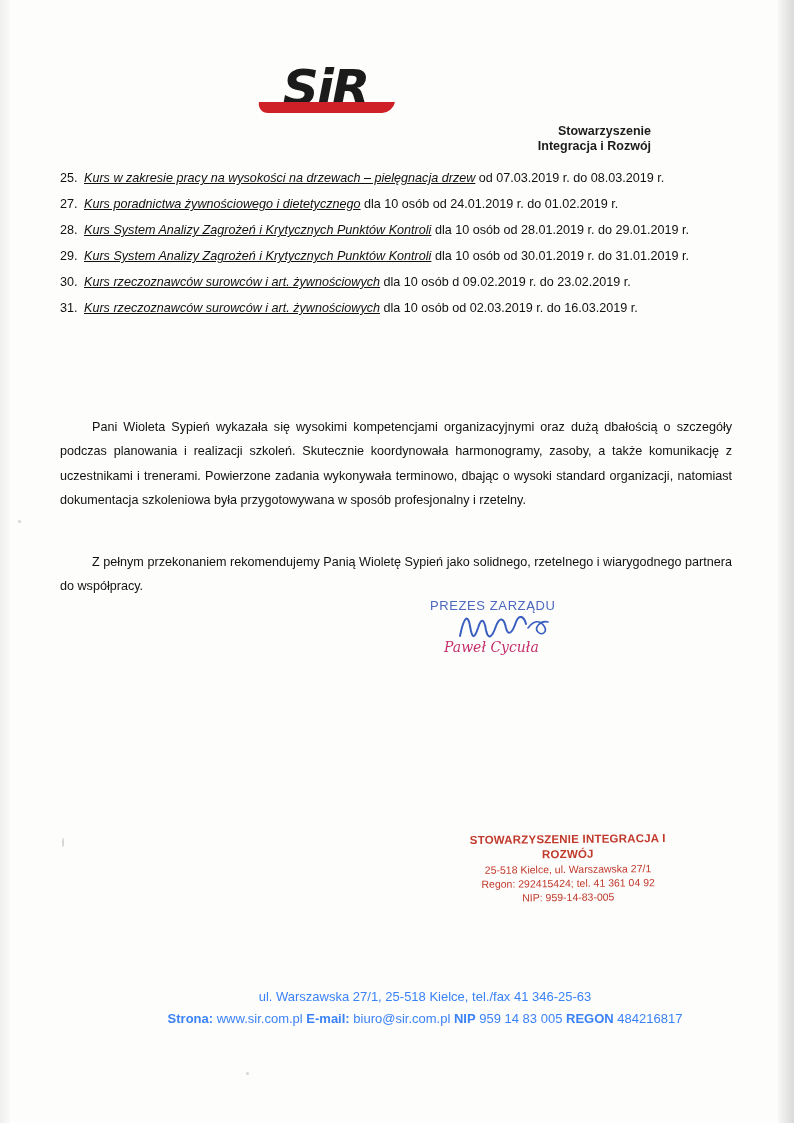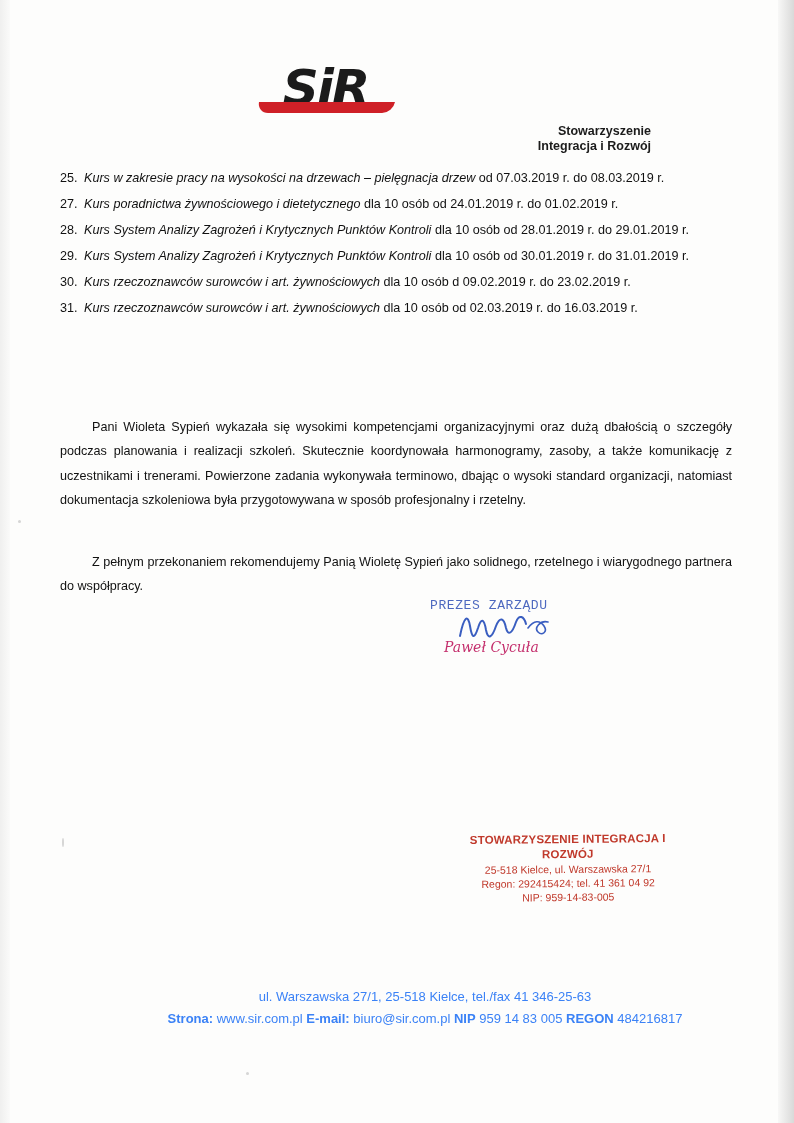--- a/index.html
+++ b/index.html
@@ -101,20 +101,21 @@
     line-height: 26px;
     color: #111;
     white-space: nowrap;
   }
   .list-num {
     display: inline-block;
     width: 24px;
   }
   .it {
     font-style: italic;
+    text-decoration: underline;
   }
 
   
   .para-block {
     position: absolute;
     left: 60px;
     width: 672px;
   }
   .para-1 { top: 402px; }
   .para-2 { top: 537px; }
@@ -129,21 +130,21 @@
   
   .sig-block {
     position: absolute;
     top: 598px;
     left: 430px;
     width: 220px;
     height: 70px;
     color: #2f4fb5;
   }
   .sig-title {
-    font-family: Liberation Mono, monospace;
+    font-family: Liberation Sans, sans-serif;
     font-size: 13px;
     letter-spacing: 0.6px;
     color: #2f4fb5;
     opacity: .85;
   }
   .sig-name {
     font-family: "DejaVu Serif", serif;
     font-style: italic;
     font-size: 14px;
     color: #be185d;

